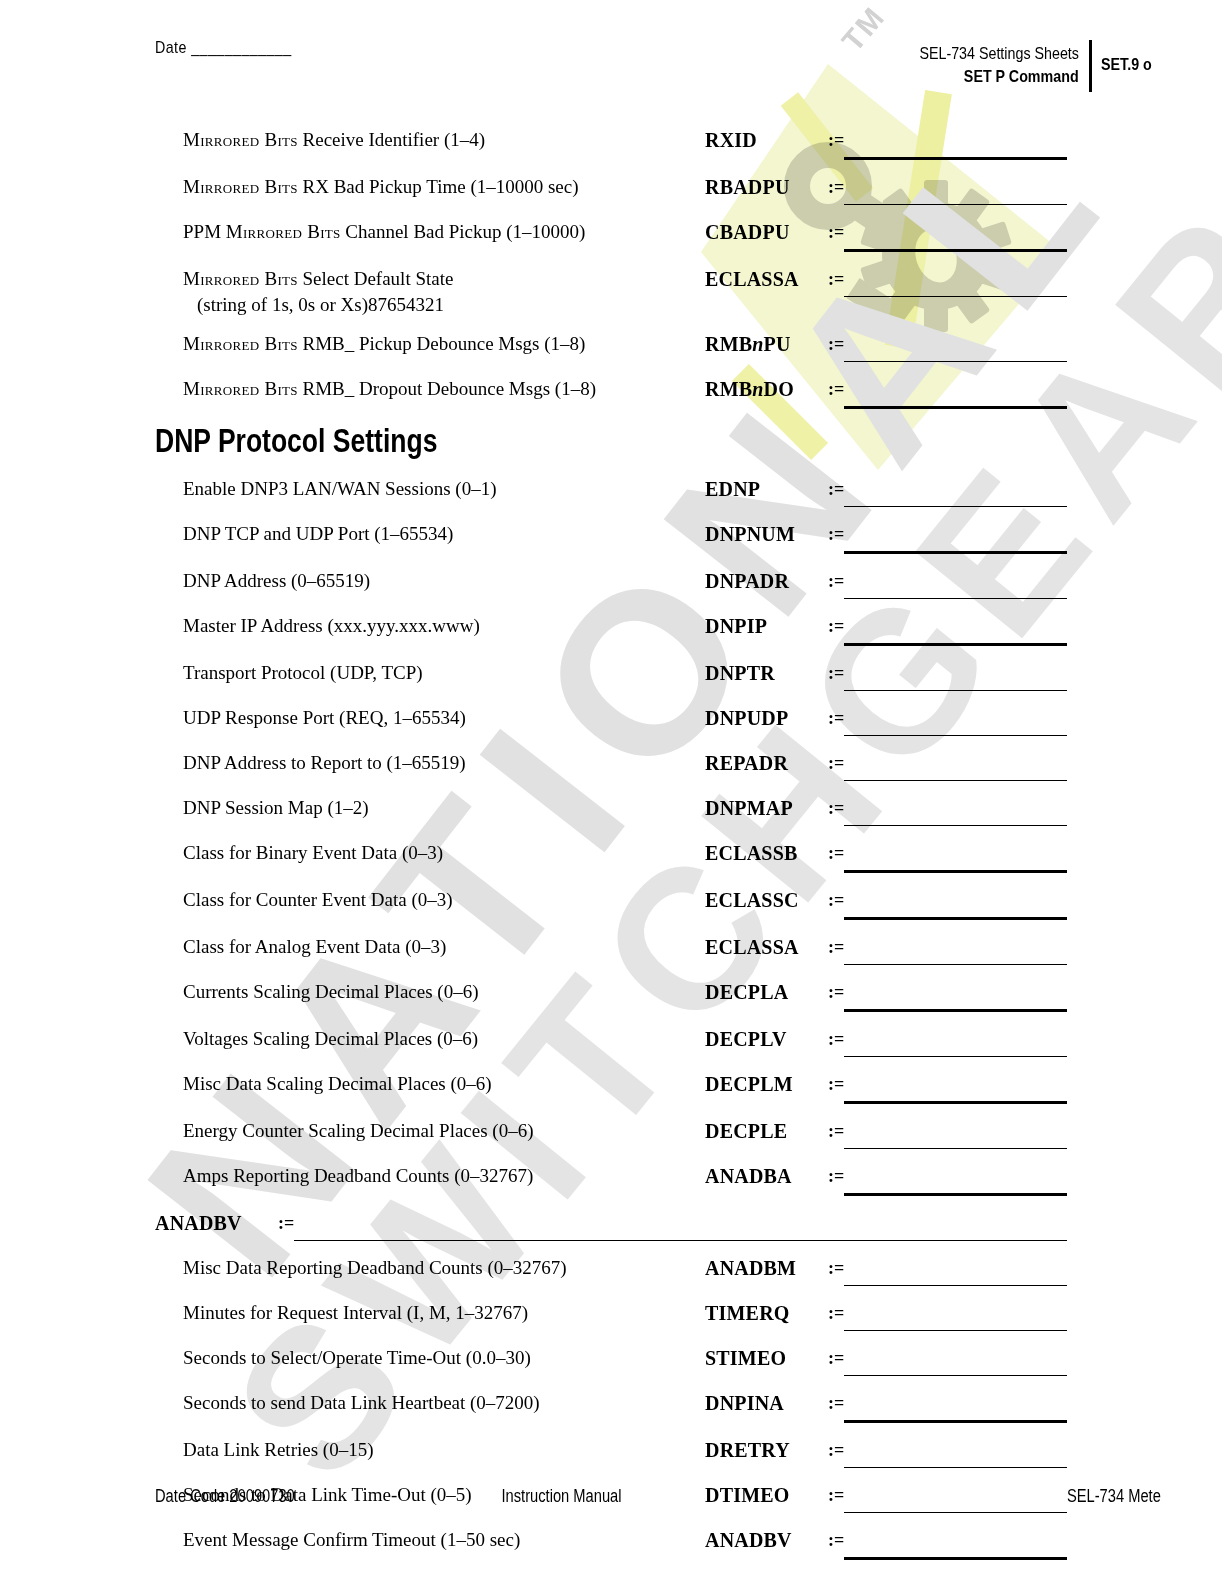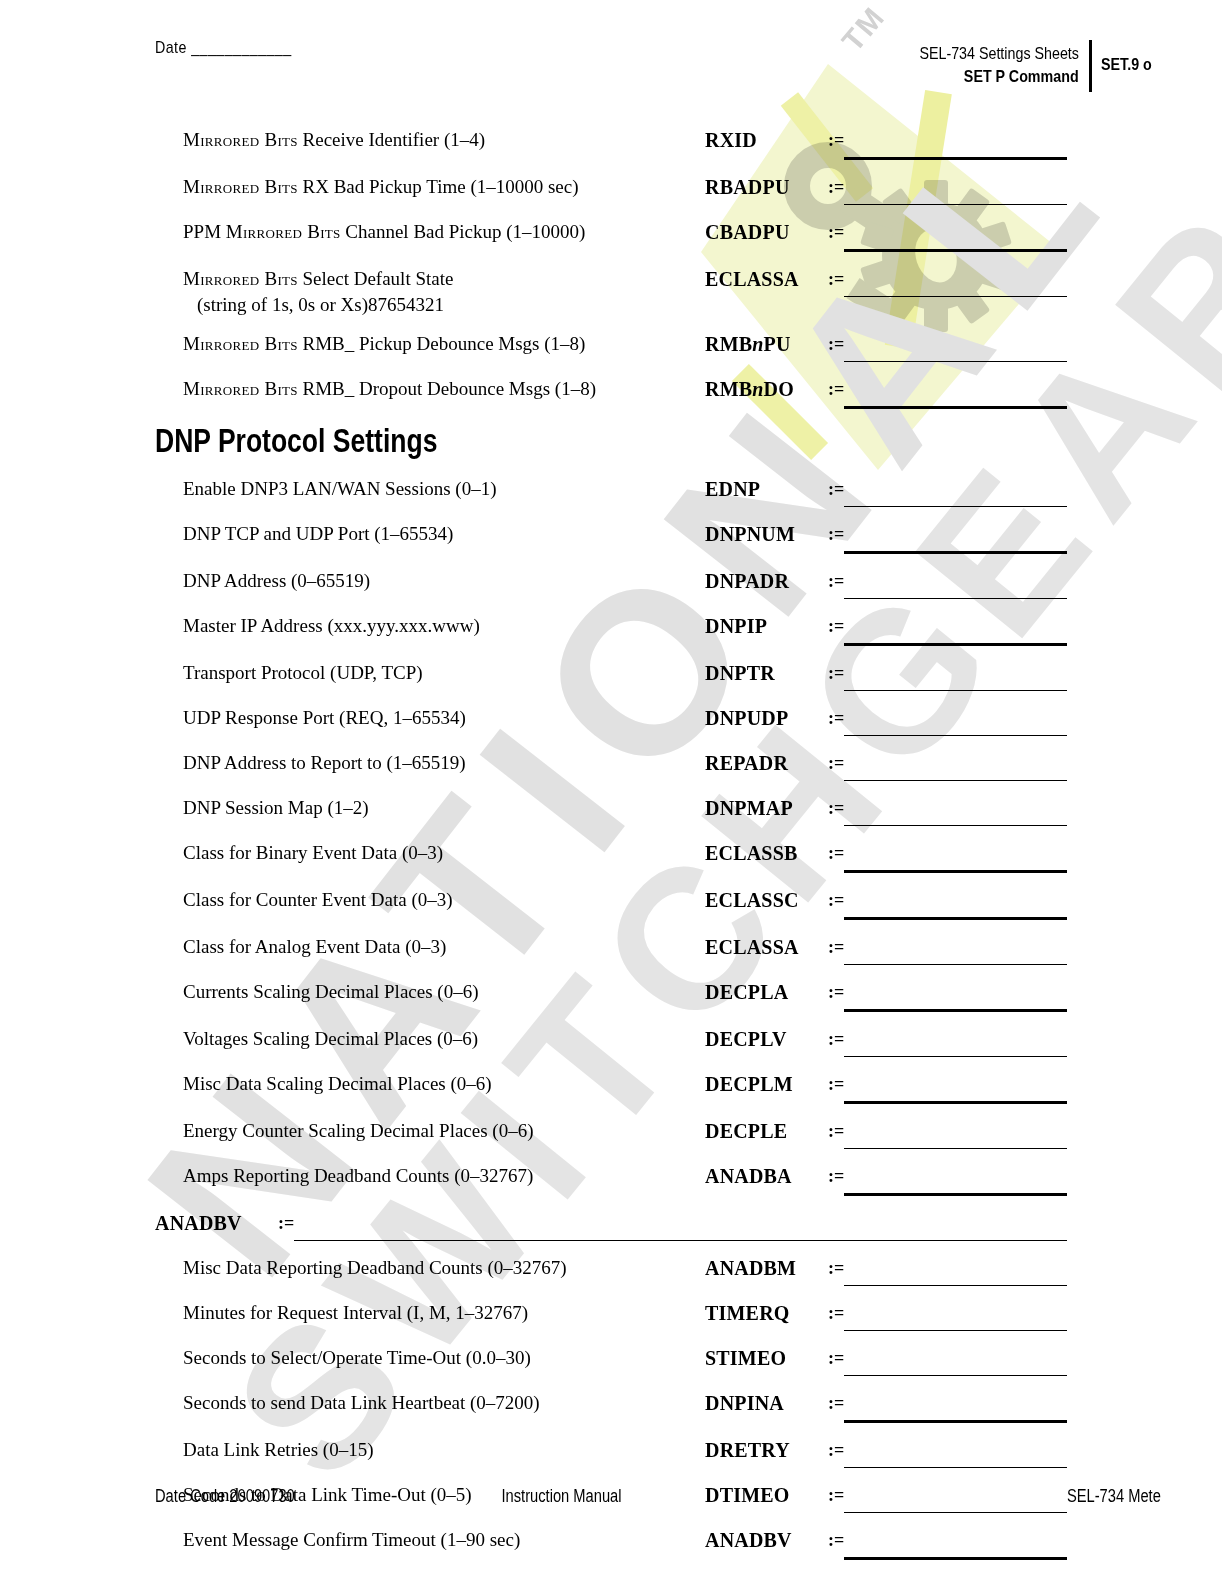--- a/index.html
+++ b/index.html
@@ -418,21 +418,21 @@
       
     </div>
     <div class="mn"><span class="mp">DTIMEO</span><span class="mi"></span><span class="ms"></span></div>
     <div class="assign">:=</div>
     <div class="fill">
       <div class="uline"></div>
     </div>
   </div>
         <div class="row">
     <div class="lbl">
-      <span class="pre">Event Message Confirm Timeout (1–90 sec)</span><span class="sc"></span><span class="rest"></span>
+      <span class="pre">Event Message Confirm Timeout (1–50 sec)</span><span class="sc"></span><span class="rest"></span>
       
     </div>
     <div class="mn"><span class="mp">ANADBV</span><span class="mi"></span><span class="ms"></span></div>
     <div class="assign">:=</div>
     <div class="fill">
       <div class="uline thick"></div>
     </div>
   </div>
       </div>
   </main>

